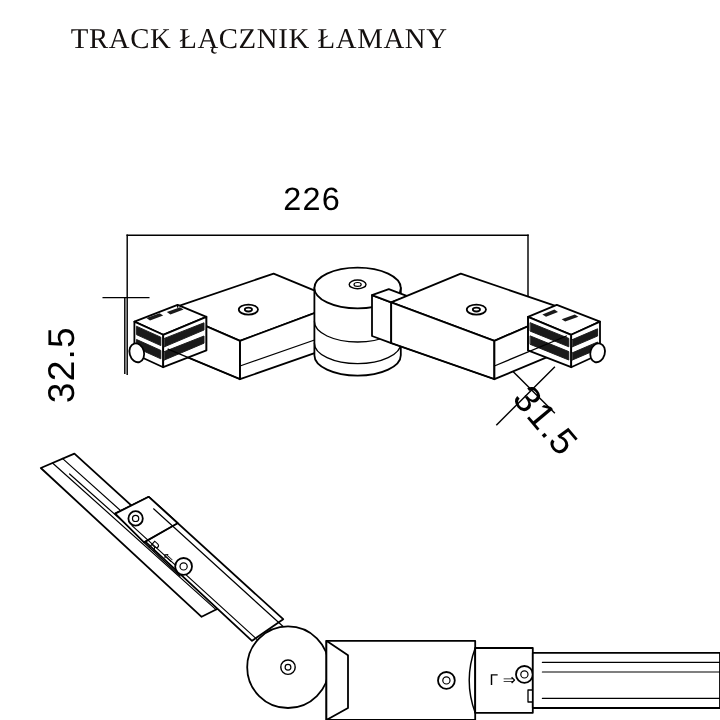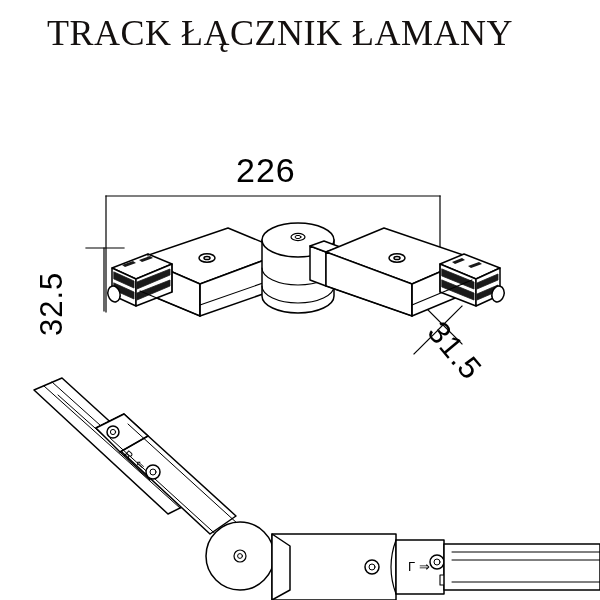--- a/index.html
+++ b/index.html
@@ -18,46 +18,47 @@
   }
   
   #title-block {
     position: absolute;
     left: 47px;
     top: 16px;
     width: 520px;
   }
   #title-block .title-line {
     font-family: "Liberation Serif", serif;
-    font-size: 36px;
+    font-size: 24px;
     line-height: 34px;
     letter-spacing: 0.5px;
     color: #14100f;
     white-space: nowrap;
+    margin-left: 12px;
   }
   
   #drawing {
     position: absolute;
     left: 0;
     top: 0;
     width: 600px;
     height: 600px;
   }
   
   .dim-label {
     position: absolute;
     font-family: "Liberation Sans", sans-serif;
     color: #000000;
     white-space: nowrap;
     line-height: 1;
   }
   #dim-226-label {
     left: 236px;
     top: 153px;
-    font-size: 34px;
+    font-size: 27px;
     letter-spacing: 1px;
   }
   #dim-325-label {
     left: 36px;
     top: 232px;
     font-size: 31px;
     letter-spacing: 1px;
     transform-origin: left top;
     transform: rotate(-90deg) translate(-104px, 0px);
   }

